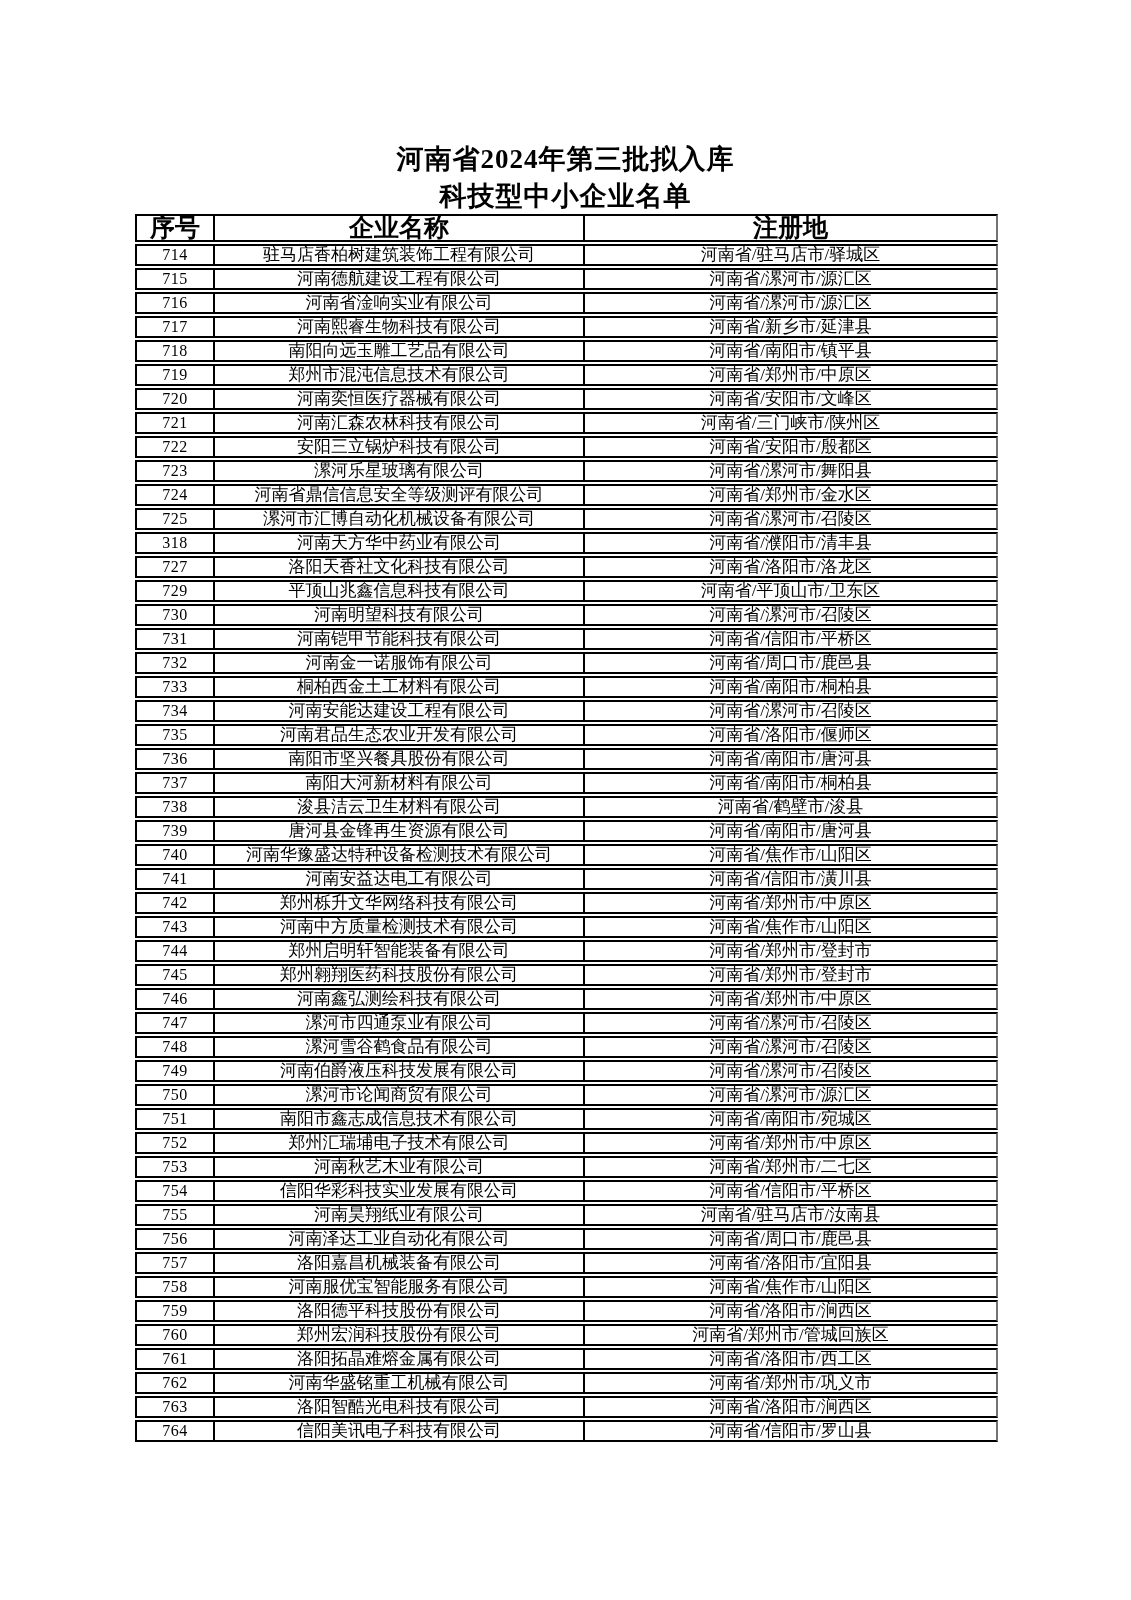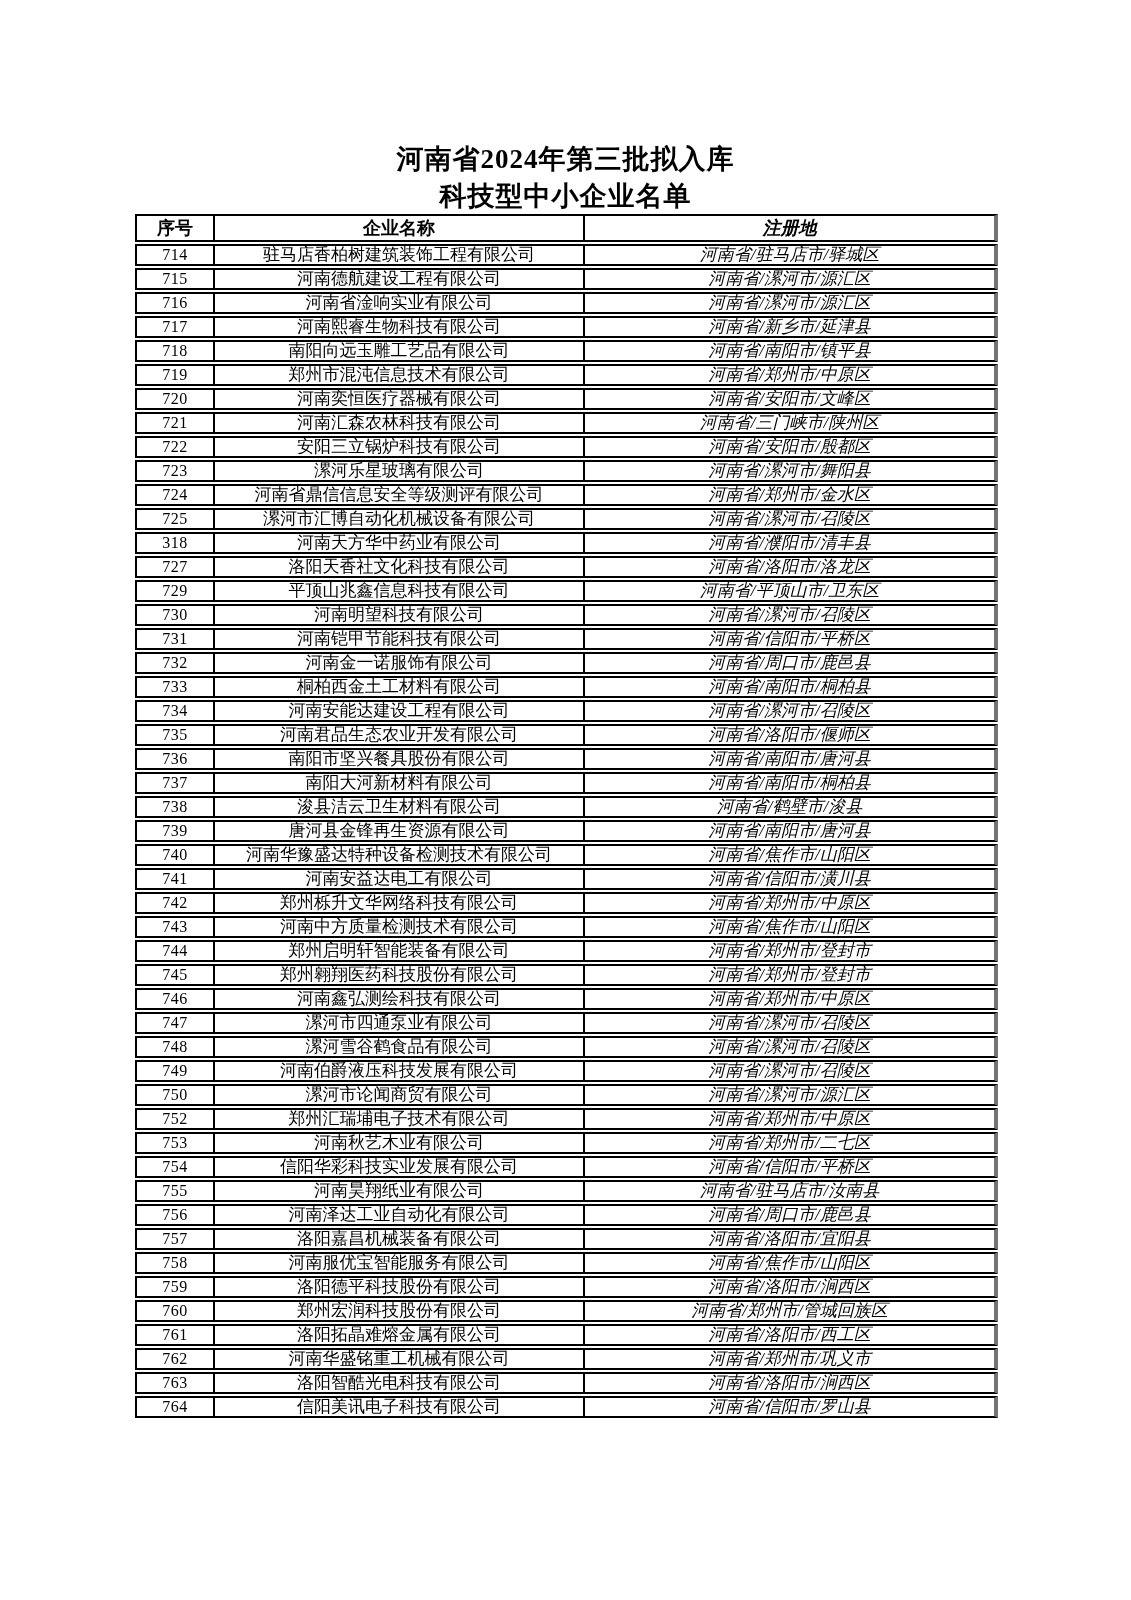--- a/index.html
+++ b/index.html
@@ -34,24 +34,24 @@
   th,td{
     padding:0;
     text-align:center;
     vertical-align:middle;
     border-top:2px solid #000;
     border-bottom:2px solid #000;
     border-left:2px solid #000;
     overflow:hidden;
     white-space:nowrap;
   }
-  th:last-child,td:last-child{border-right:4px solid #737373;font-style:italic;}
+  th:last-child,td:last-child{border-right:2px solid #737373;}
   thead th{
     height:24px;
-    font-size:18px;
+    font-size:25px;
     font-weight:bold;
     line-height:24px;
   }
   tbody td{
     height:18px;
     font-size:17px;
     line-height:18px;
     font-weight:normal;
   }
   tbody td.no-cell{
@@ -294,20 +294,25 @@
       <td class="name-cell">河南伯爵液压科技发展有限公司</td>
       <td class="region-cell">河南省/漯河市/召陵区</td>
     </tr>
 
     <tr>
       <td class="no-cell">750</td>
       <td class="name-cell">漯河市论闻商贸有限公司</td>
       <td class="region-cell">河南省/漯河市/源汇区</td>
     </tr>
 
+    <tr>
+      <td class="no-cell">751</td>
+      <td class="name-cell">南阳市鑫志成信息技术有限公司</td>
+      <td class="region-cell">河南省/南阳市/宛城区</td>
+    </tr>
 
     <tr>
       <td class="no-cell">752</td>
       <td class="name-cell">郑州汇瑞埔电子技术有限公司</td>
       <td class="region-cell">河南省/郑州市/中原区</td>
     </tr>
 
     <tr>
       <td class="no-cell">753</td>
       <td class="name-cell">河南秋艺木业有限公司</td>

